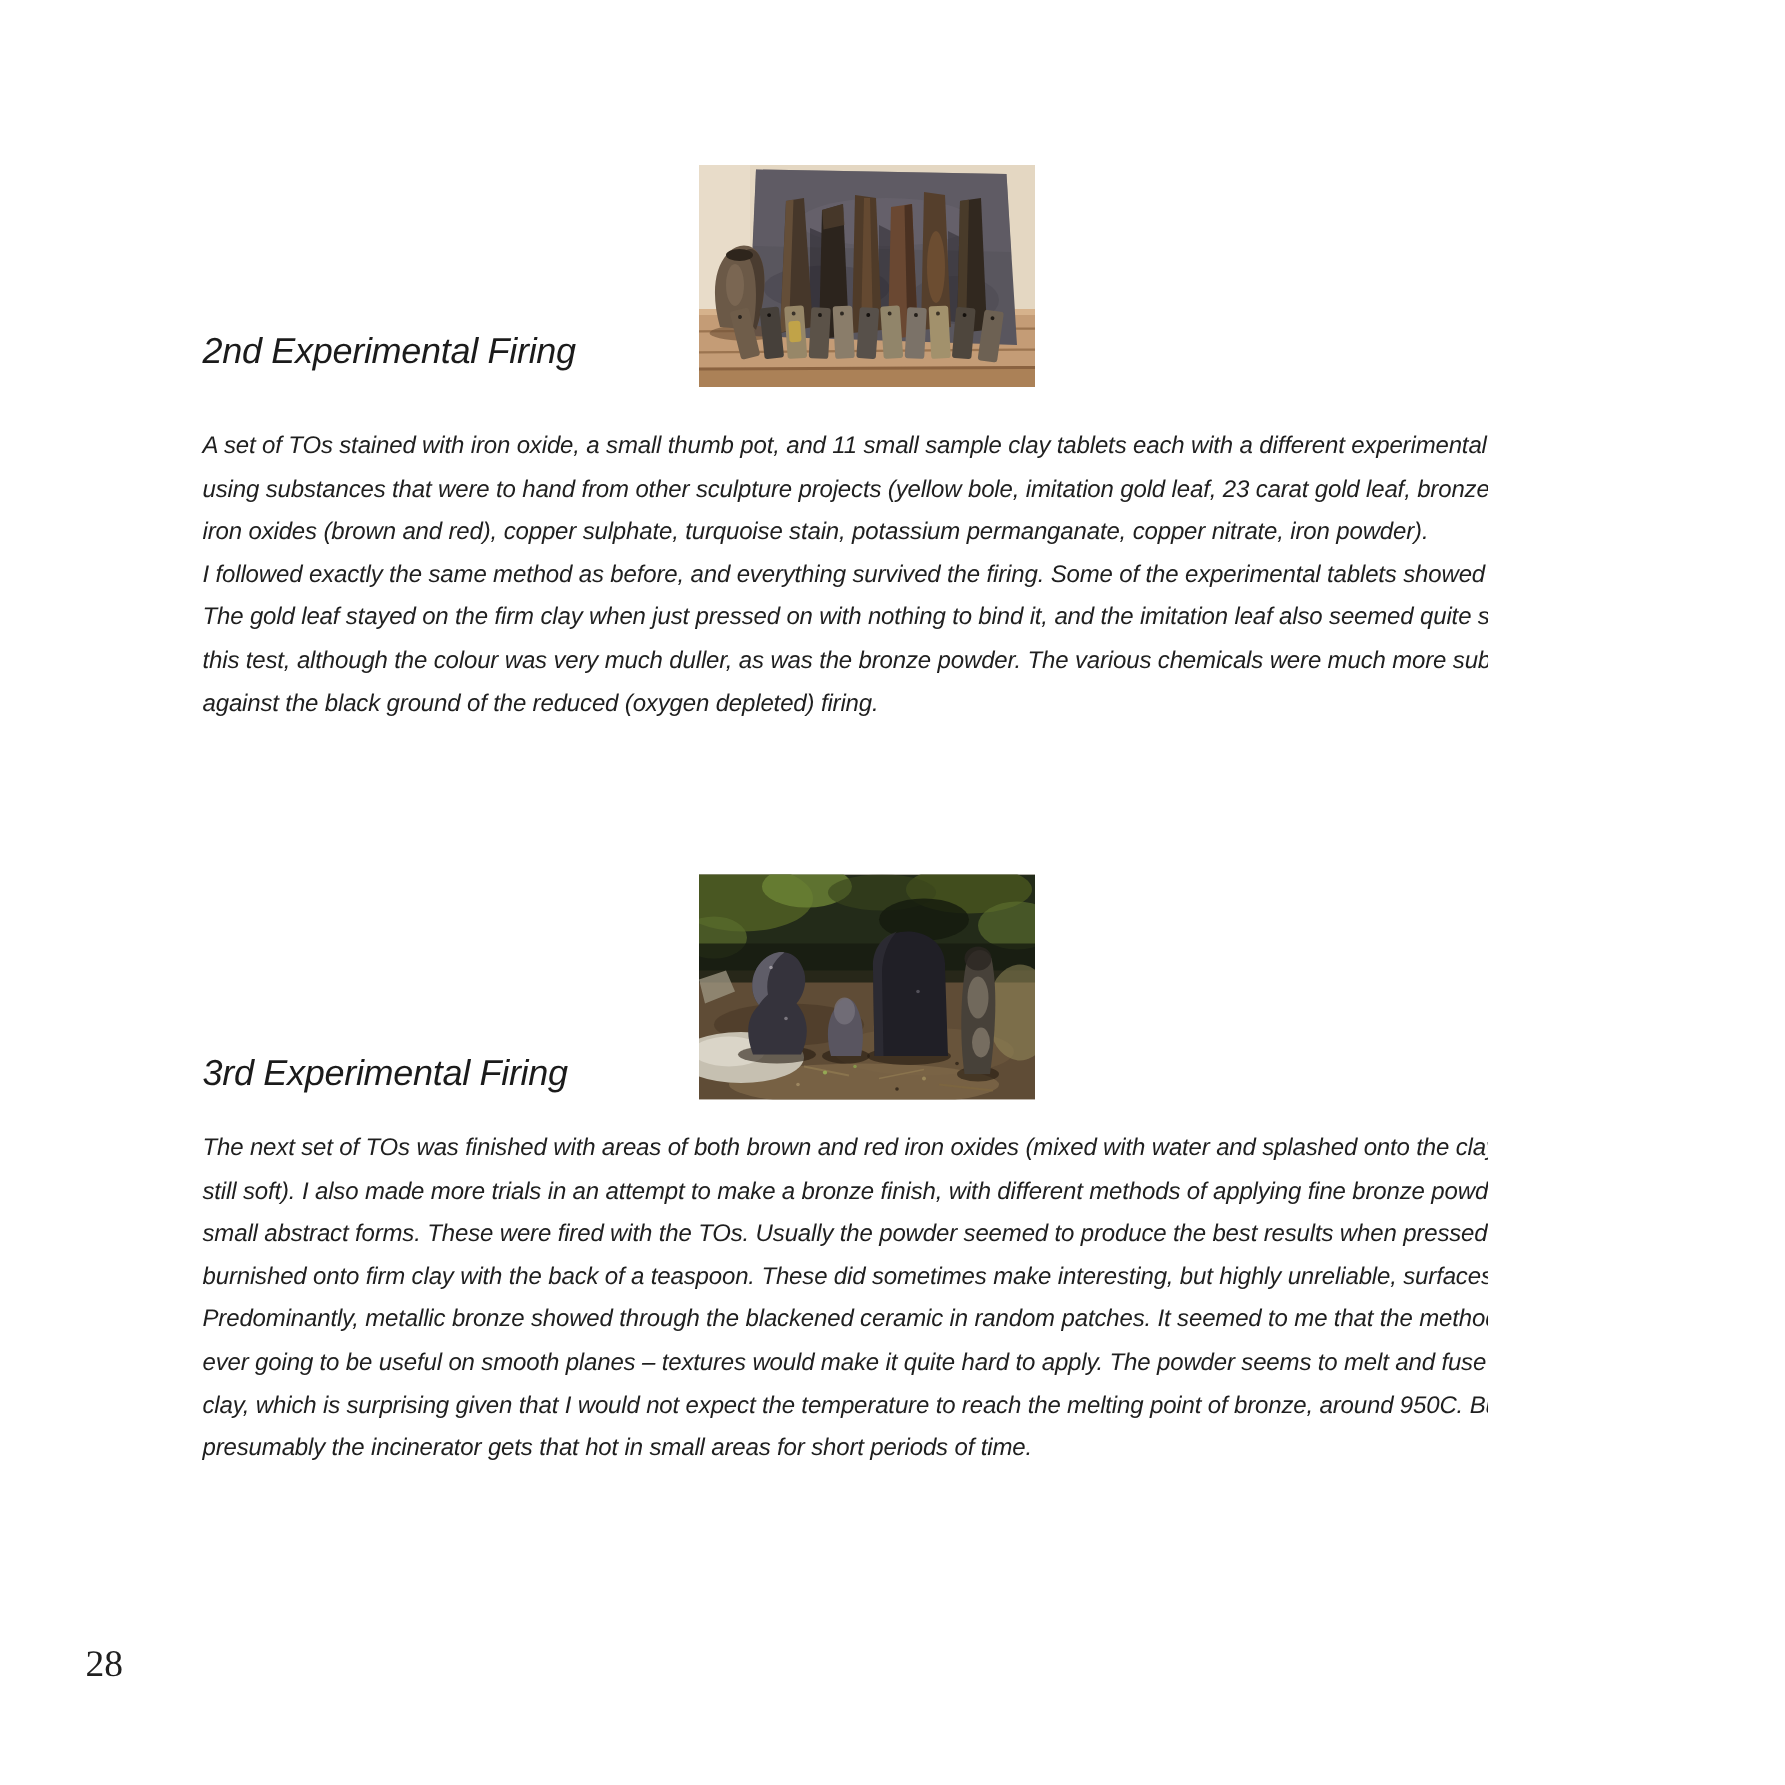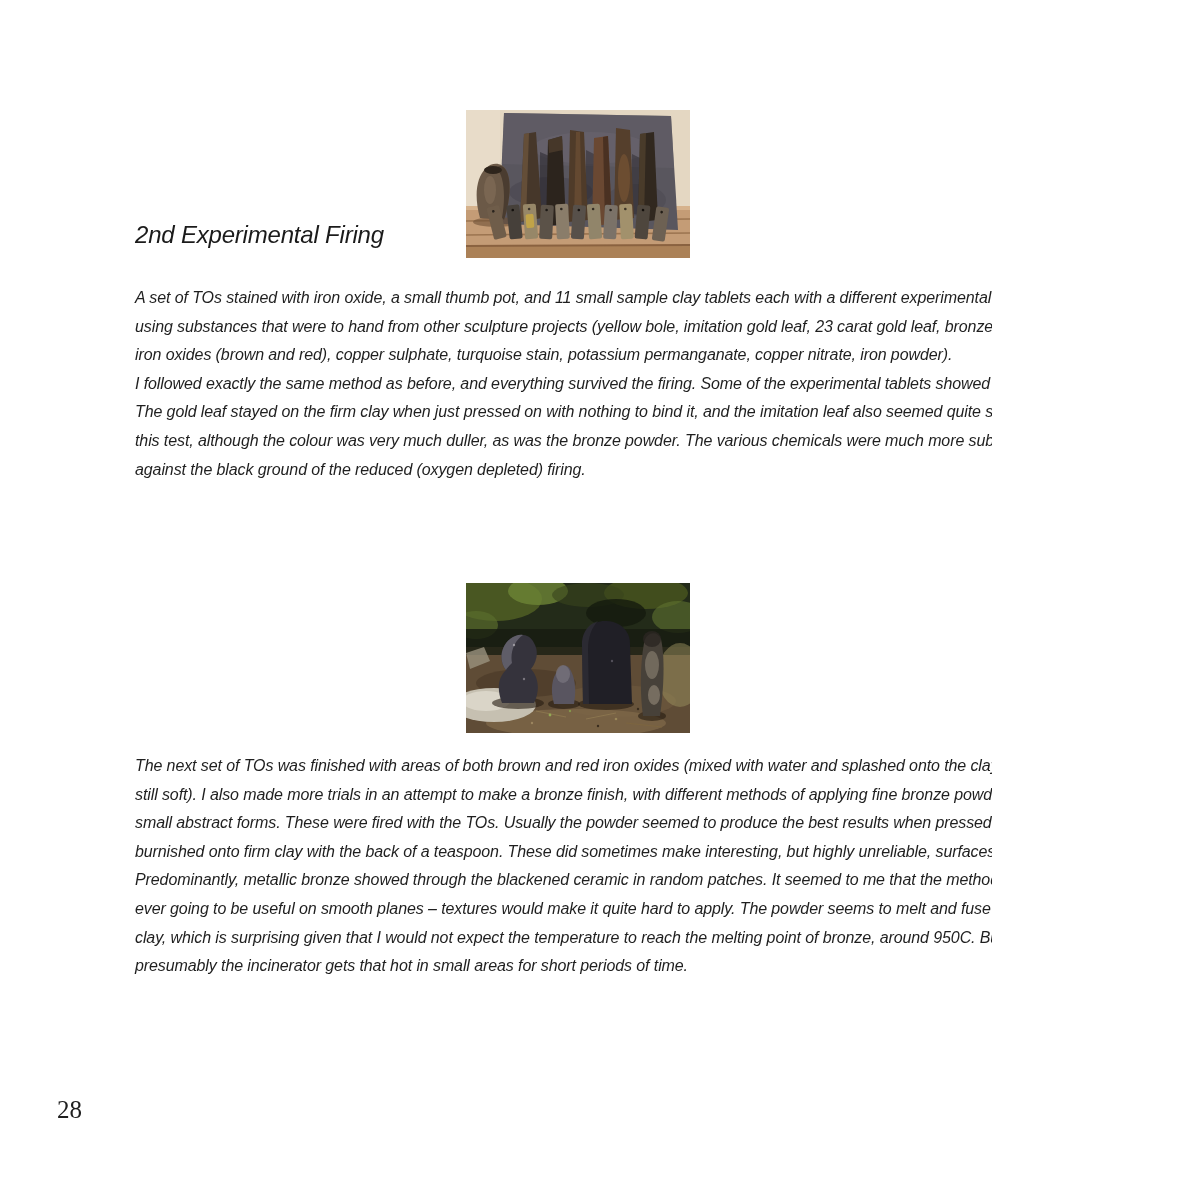--- a/index.html
+++ b/index.html
@@ -212,18 +212,19 @@
       <line x1="160" y1="140" x2="196" y2="144" stroke="#7c6540" stroke-width="1.2"></line>
       <circle cx="84" cy="132" r="1.4" fill="#97b057" opacity="0.9"></circle>
       <circle cx="104" cy="128" r="1.2" fill="#8aa34e" opacity="0.8"></circle>
       <circle cx="66" cy="140" r="1.2" fill="#9c8660"></circle>
       <circle cx="132" cy="143" r="1.2" fill="#3a2d1e"></circle>
       <circle cx="172" cy="126" r="1.2" fill="#3a2d1e"></circle>
       <circle cx="150" cy="136" r="1.3" fill="#a3915f" opacity="0.8"></circle>
     </svg>
   </figure>
 
+  <h2 class="heading heading-2">3rd Experimental Firing</h2>
 
   <p class="body-text para-2">The next set of TOs was finished with areas of both brown and red iron oxides (mixed with water and splashed onto the clay while still soft). I also made more trials in an attempt to make a bronze finish, with different methods of applying fine bronze powder onto small abstract forms. These were fired with the TOs. Usually the powder seemed to produce the best results when pressed or burnished onto firm clay with the back of a teaspoon. These did sometimes make interesting, but highly unreliable, surfaces. Predominantly, metallic bronze showed through the blackened ceramic in random patches. It seemed to me that the method was only ever going to be useful on smooth planes – textures would make it quite hard to apply. The powder seems to melt and fuse onto the clay, which is surprising given that I would not expect the temperature to reach the melting point of bronze, around 950C. But presumably the incinerator gets that hot in small areas for short periods of time.</p>
 
   <div class="page-number">28</div>
 
 </div>
 
 </body></html>

